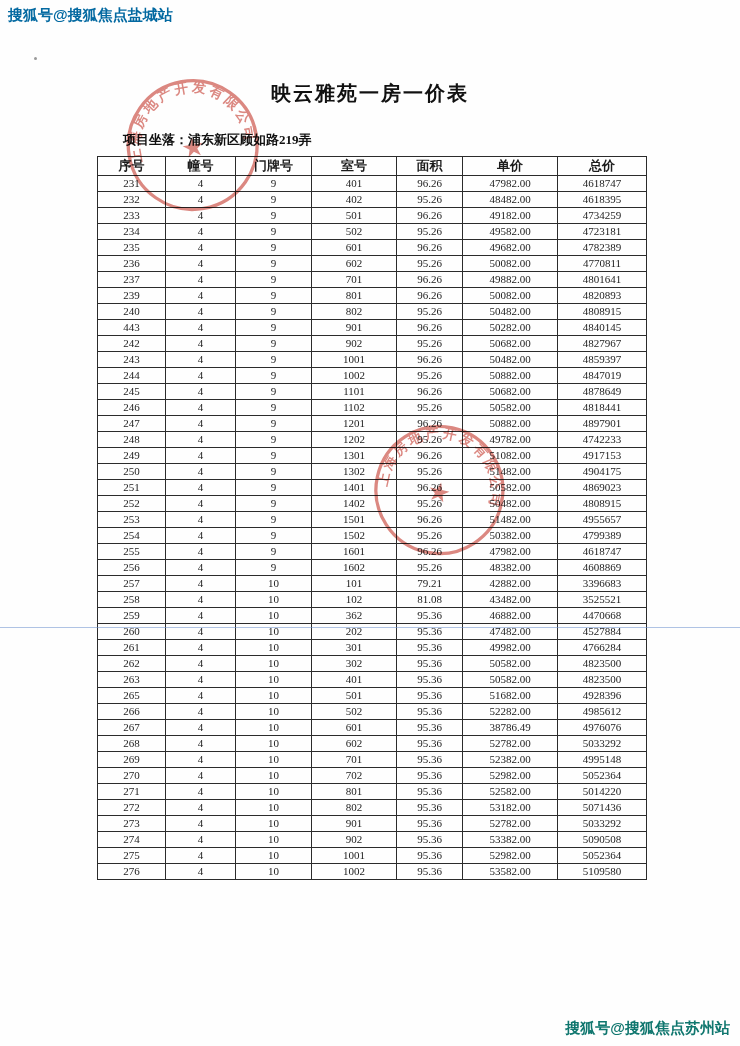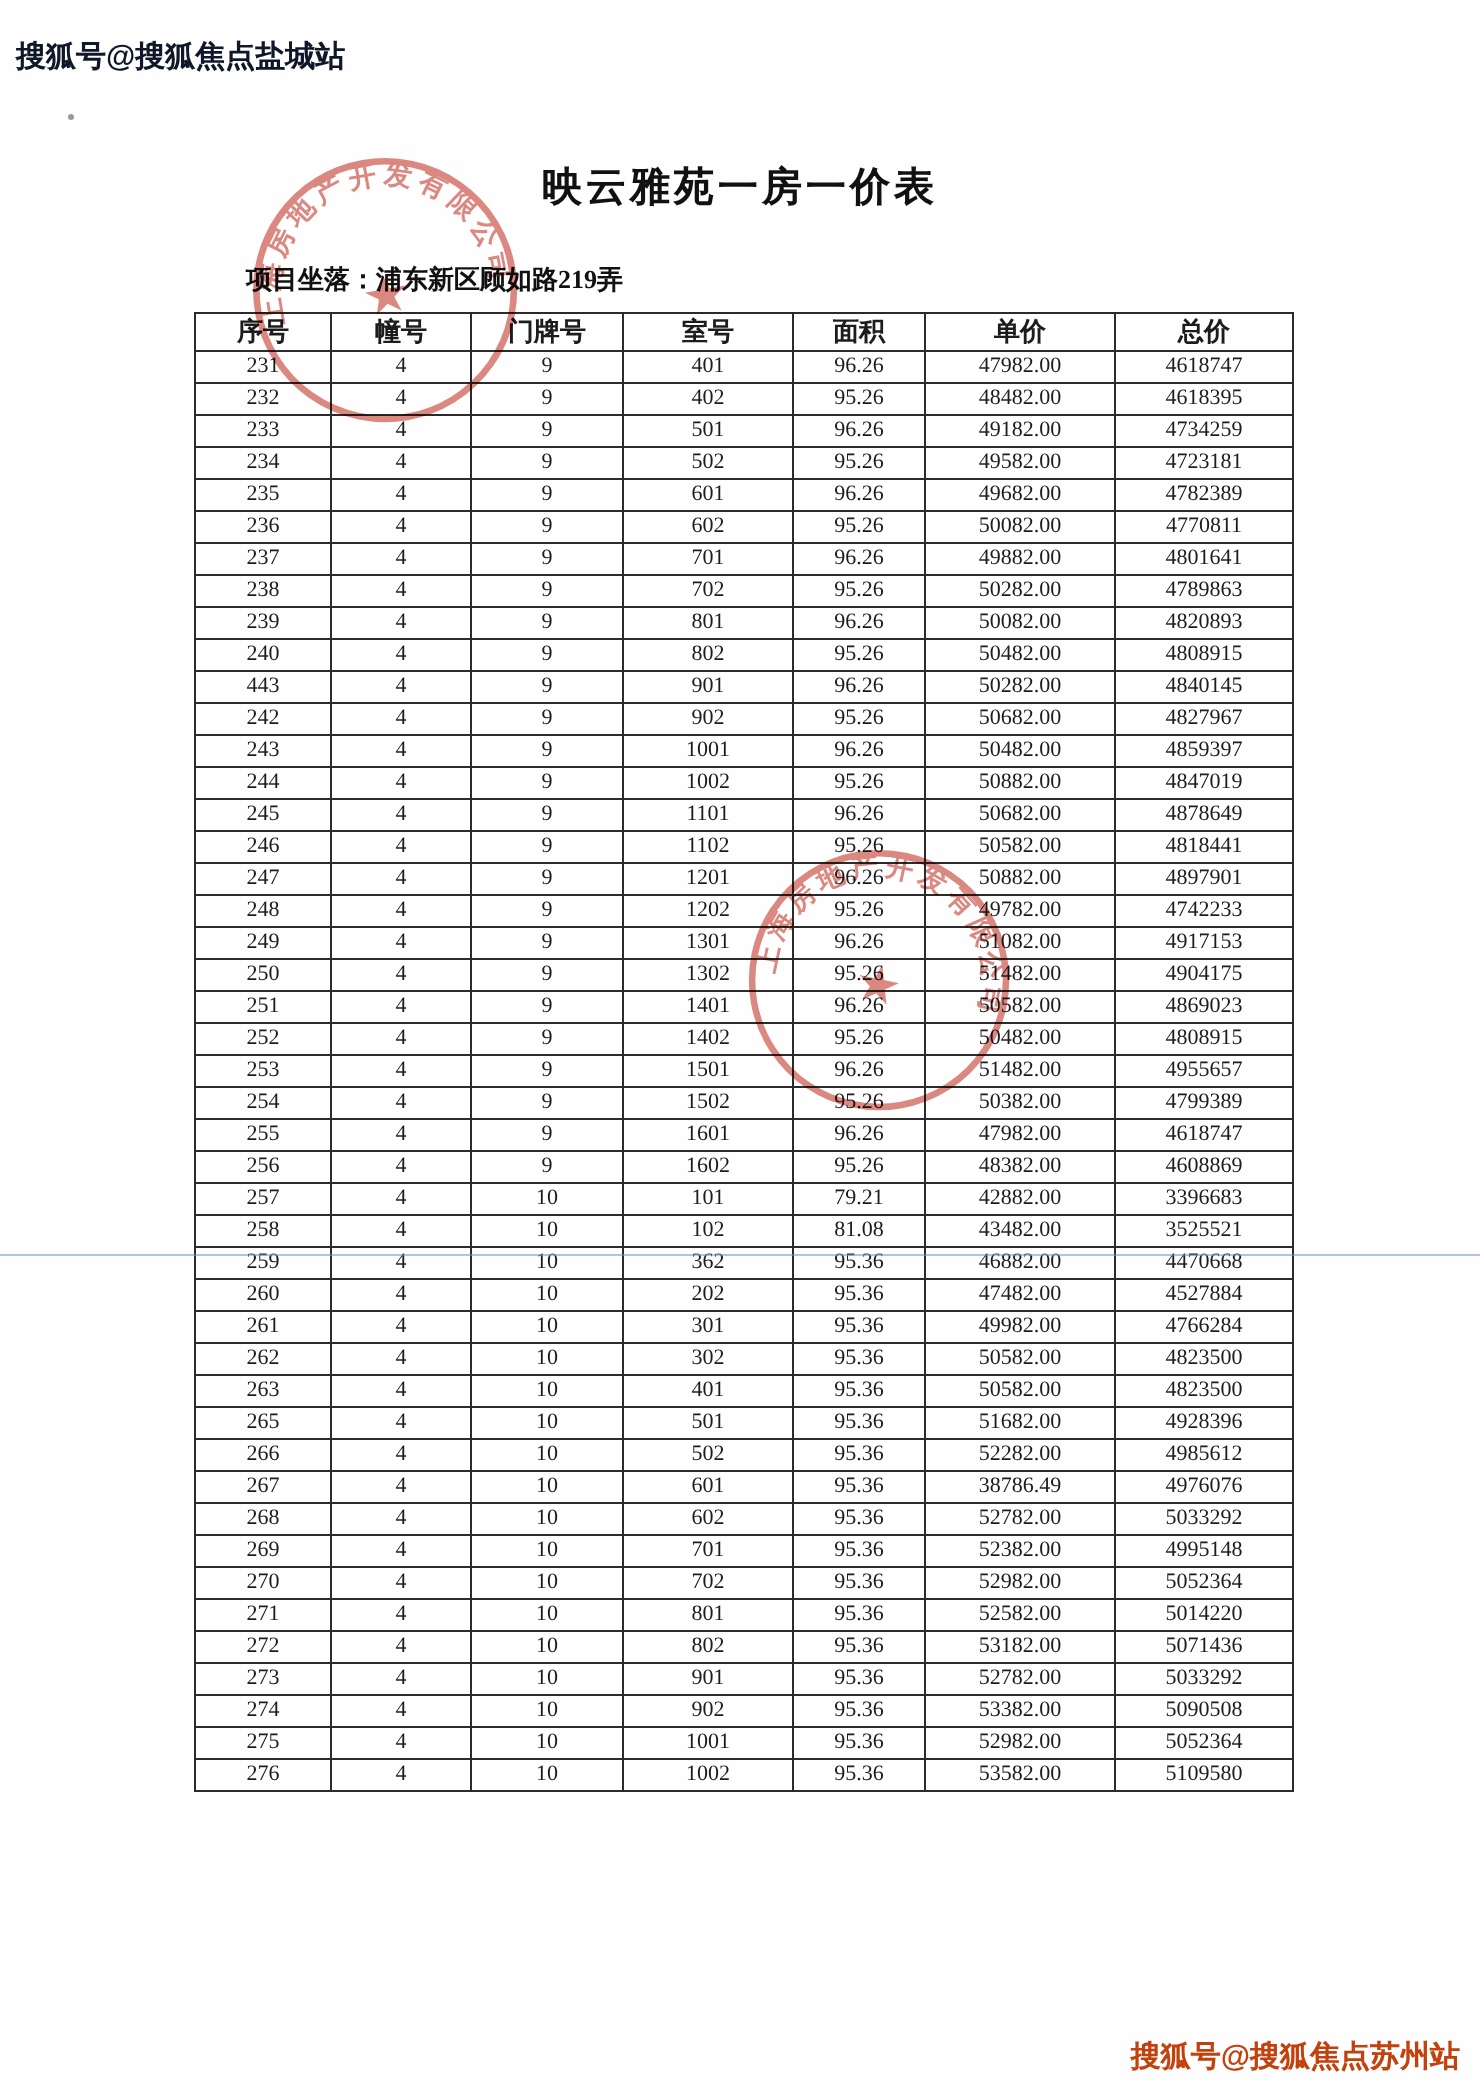--- a/index.html
+++ b/index.html
@@ -17,22 +17,22 @@
     overflow:hidden;
   }
   .wm {
     position:absolute;
     font-family:"Liberation Sans","DejaVu Sans",sans-serif;
     font-weight:bold;
     font-size:15px;
     white-space:nowrap;
     z-index:30;
   }
-  .wm-top { top:6px; left:8px; color:#0f172a;margin-top:13px; }
-  .wm-bottom { bottom:8px; right:10px; color:#c2410c; }
+  .wm-top { top:6px; left:8px; color:#0369a1; }
+  .wm-bottom { bottom:8px; right:10px; color:#0f766e; }
   .artifact-dot {
     position:absolute; top:57px; left:34px;
     width:3px; height:3px; border-radius:50%;
     background:#9a9a9a;
   }
   .title {
     position:absolute;
     top:80px; left:0; width:100%;
     text-align:center;
     font-size:20px;
@@ -186,29 +186,20 @@
         <tr>
           <td>237</td>
           <td>4</td>
           <td>9</td>
           <td>701</td>
           <td>96.26</td>
           <td>49882.00</td>
           <td>4801641</td>
         </tr>
         <tr>
-          <td>238</td>
-          <td>4</td>
-          <td>9</td>
-          <td>702</td>
-          <td>95.26</td>
-          <td>50282.00</td>
-          <td>4789863</td>
-        </tr>
-        <tr>
           <td>239</td>
           <td>4</td>
           <td>9</td>
           <td>801</td>
           <td>96.26</td>
           <td>50082.00</td>
           <td>4820893</td>
         </tr>
         <tr>
           <td>240</td>

